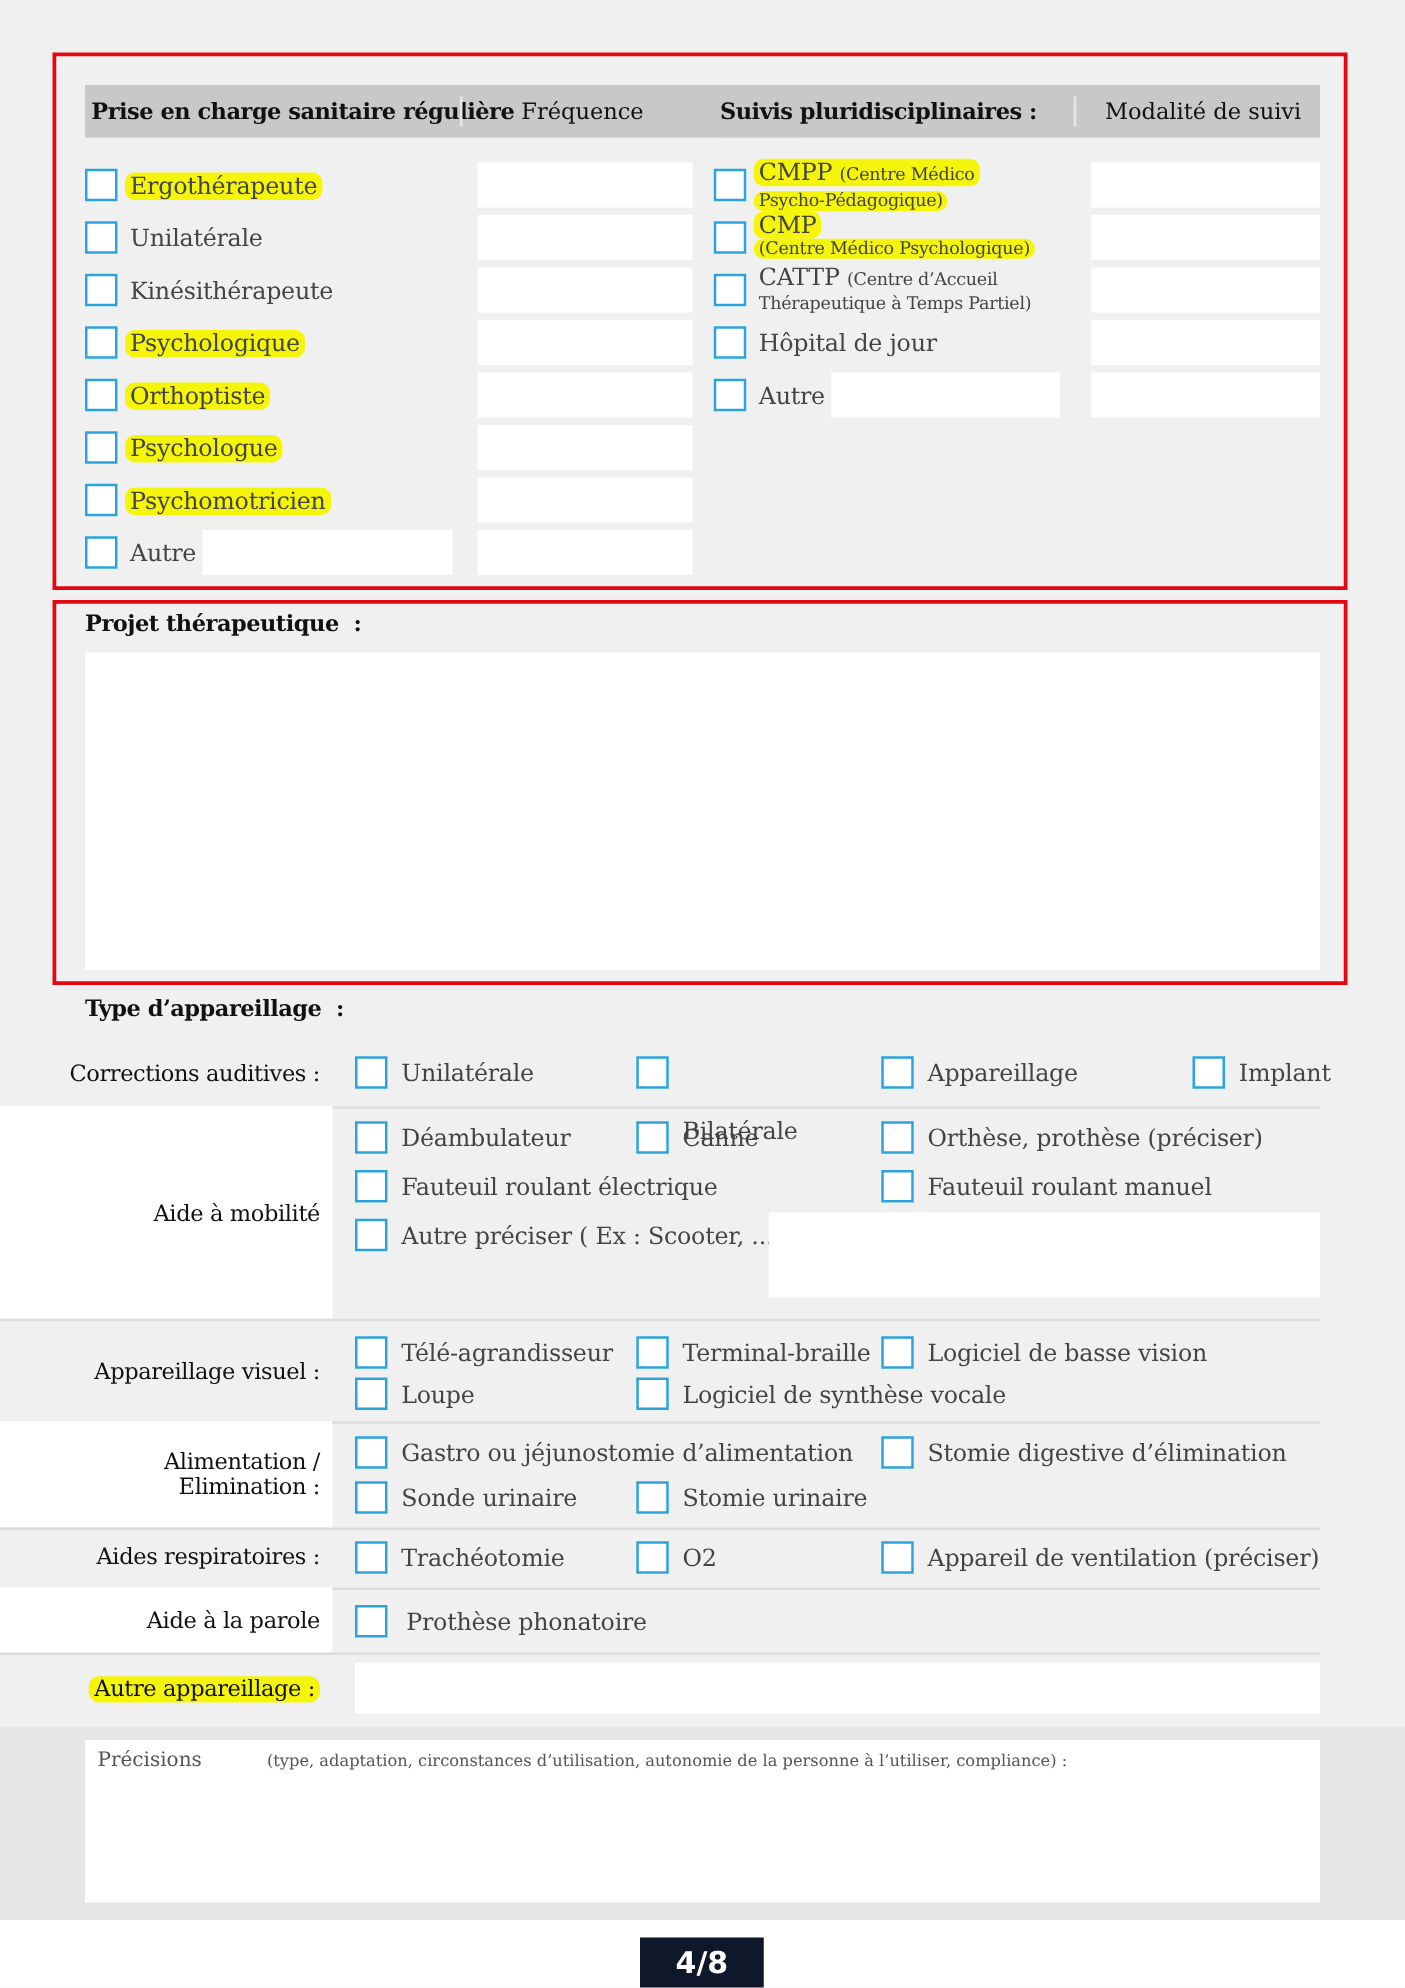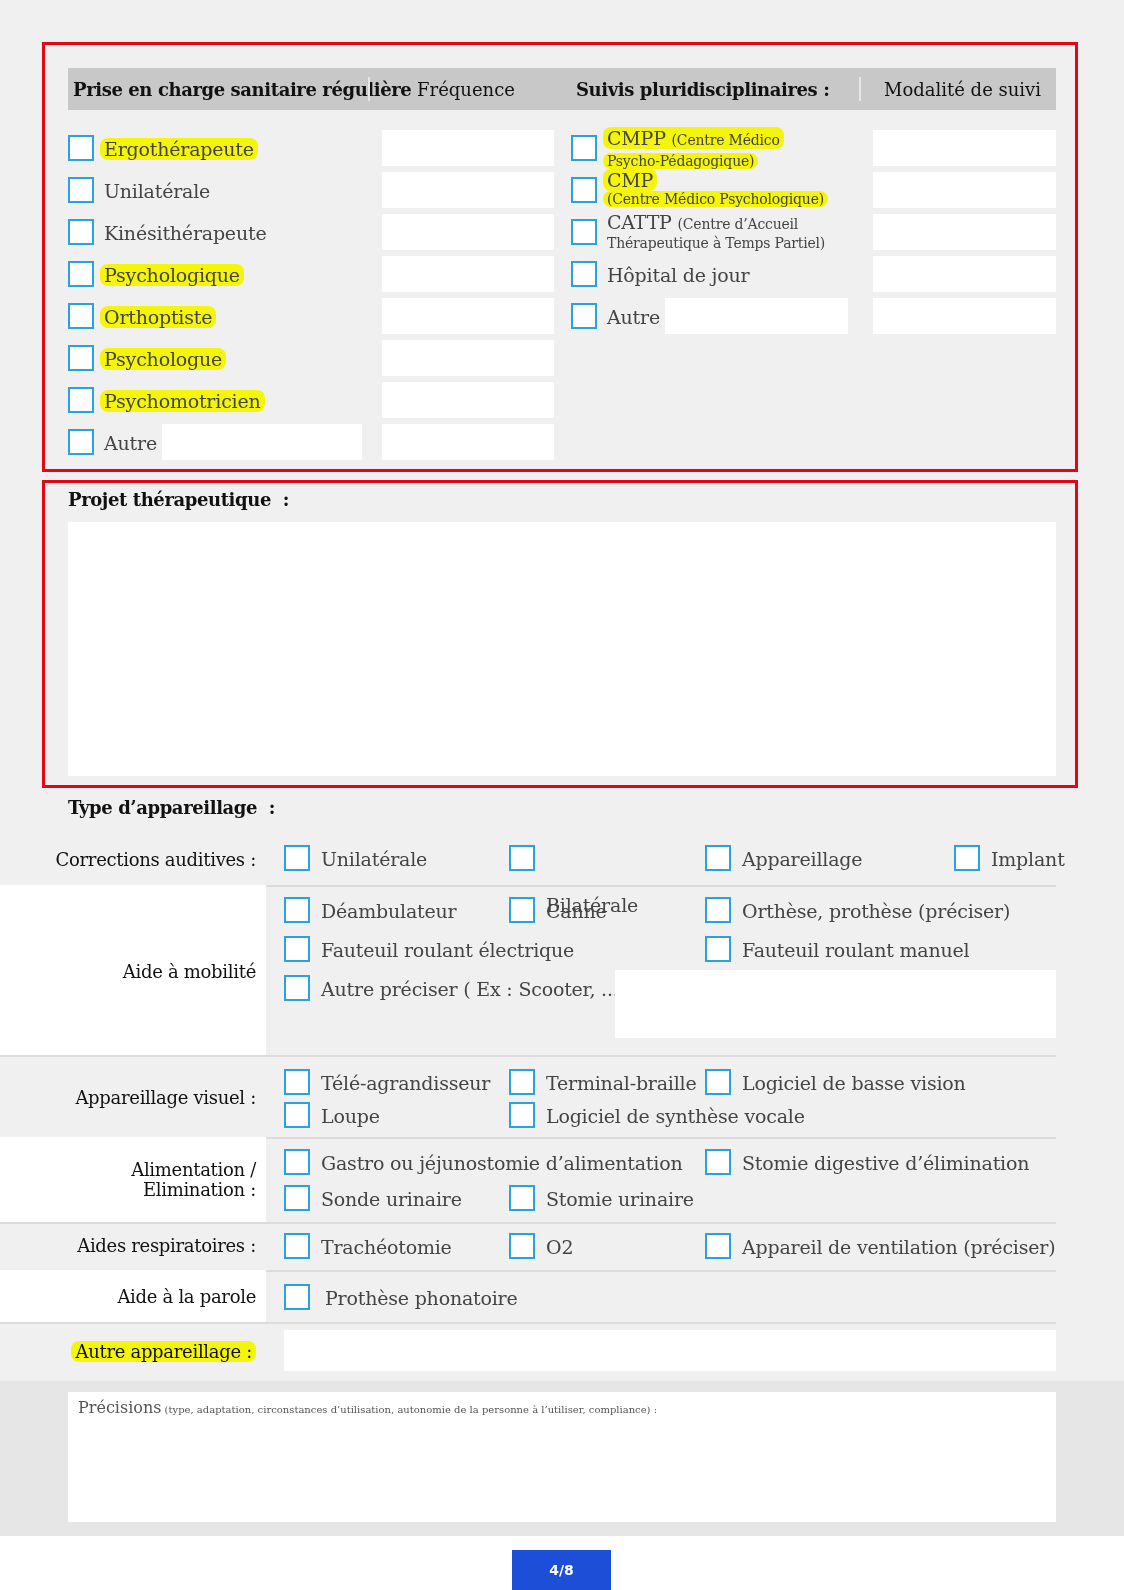--- a/index.html
+++ b/index.html
@@ -27,22 +27,22 @@
   .lbl { position: absolute; font-size: 19px; color: #444; white-space: nowrap; letter-spacing: -0.2px; }
   .hl { background: #f5f50a; border-radius: 8px; padding: 0 4px; margin-left: -4px; }
   .small { font-size: 14px; }
   .field { position: absolute; background: #fff; }
   .title-b { position: absolute; font-weight: bold; font-size: 18px; color: #111; letter-spacing: -0.4px; }
   .rowlbl { position: absolute; font-size: 18px; color: #111; text-align: right; letter-spacing: -0.3px; line-height: 20px; }
   .band-w { position: absolute; background: #ffffff; }
   .band-g { position: absolute; background: #f0f0f0; }
   .line { position: absolute; height: 2px; background: #dcdcdc; }
   .page-num {
-    position: absolute; background: #1d4ed8; color: #fff; font-weight: bold;
-    font-family: "DejaVu Sans", sans-serif; font-size: 14px;
+    position: absolute; background: #0f172a; color: #fff; font-weight: bold;
+    font-family: "DejaVu Sans", sans-serif; font-size: 24px;
     display: flex; align-items: center; justify-content: center;
   }
 </style>
 </head>
 <body>
 
 <div class="frame" style="left:42px;top:42px;width:1036px;height:430px;"></div>
 
 <div class="hdr" style="left:68px;top:68px;width:576px;">
   <span class="h1">Prise en charge sanitaire régulière</span>
@@ -211,17 +211,17 @@
 
 <div class="line" style="left:0;top:1322px;width:1056px;"></div>
 <div class="rowlbl" style="left:20px;top:1342px;width:236px;">
   <span class="hl">Autre appareillage :</span>
 </div>
 <div class="field" style="left:284px;top:1330px;width:772px;height:41px;"></div>
 
 <div class="band-g" style="left:0;top:1381px;width:1124px;height:155px;background:#e6e6e6;"></div>
 <div class="field" style="left:68px;top:1392px;width:988px;height:130px;"></div>
 <div class="abs" style="left:78px;top:1398px;font-size:16px;color:#555;white-space:nowrap;">
-  <span>Précisions</span><span style="font-size:10px;"> (type, adaptation, circonstances d’utilisation, autonomie de la personne à l’utiliser, compliance) :</span>
+  <span>Précisions</span><span style="font-size:13px;padding-left:48px;"> (type, adaptation, circonstances d’utilisation, autonomie de la personne à l’utiliser, compliance) :</span>
 </div>
 
 <div class="band-w" style="left:0;top:1536px;width:1124px;height:54px;"></div>
 <div class="page-num" style="left:512px;top:1550px;width:99px;height:40px;">4/8</div>
 
 </body></html>

